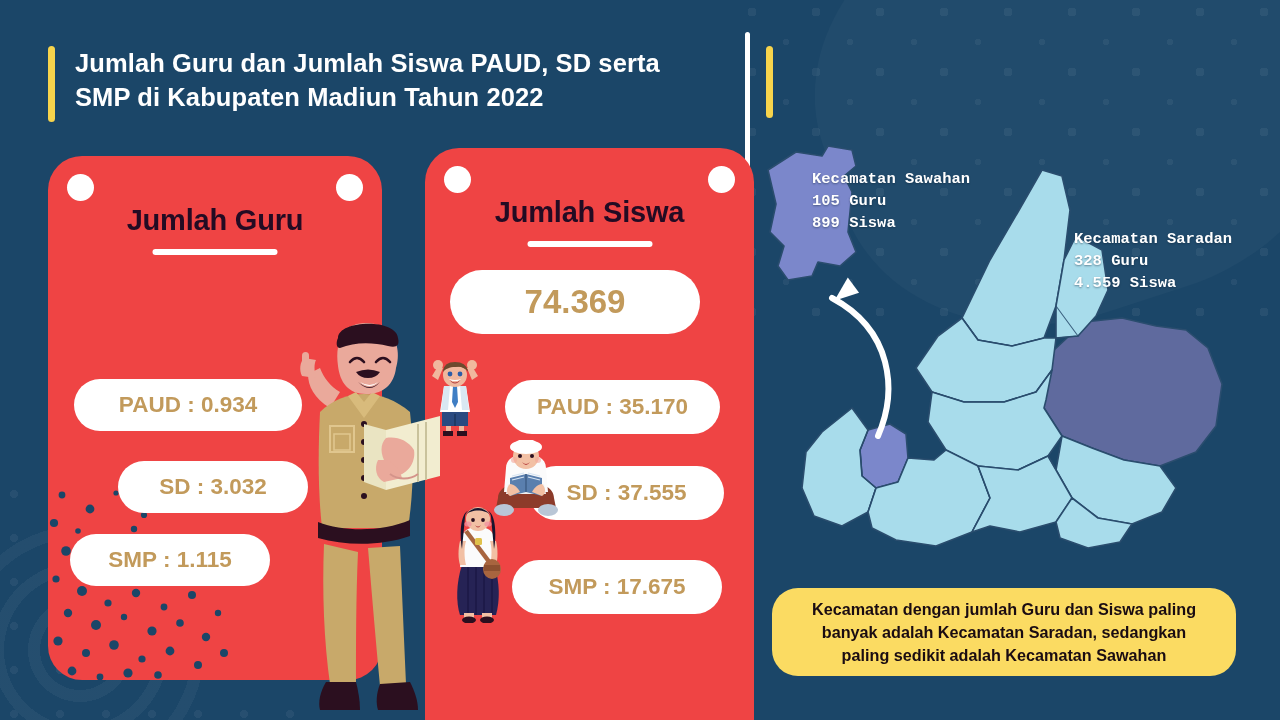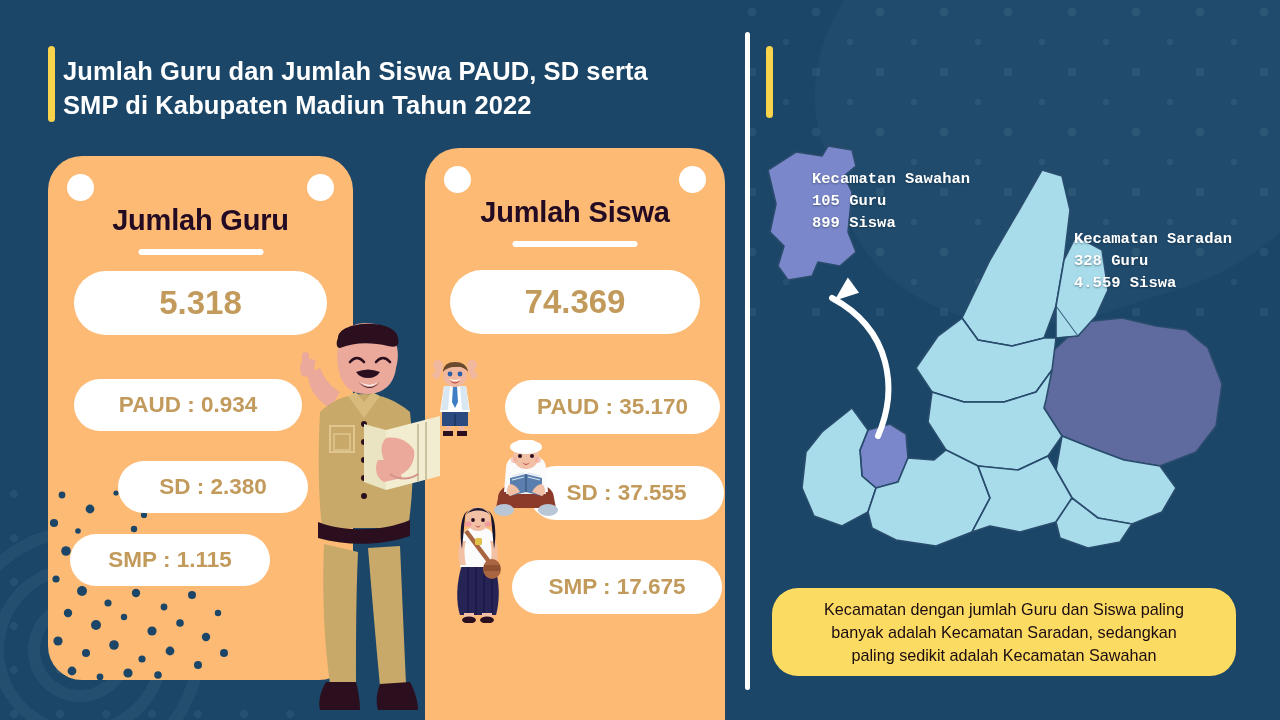--- a/index.html
+++ b/index.html
@@ -32,42 +32,42 @@
       radial-gradient(circle, transparent 0 40px, rgba(255,255,255,.045) 40px 52px, transparent 52px 76px, rgba(255,255,255,.045) 76px 88px, transparent 88px 112px, rgba(255,255,255,.04) 112px 124px, transparent 124px);
     pointer-events:none;
   }
   .bg-dots-bl{
     position:absolute;left:0;bottom:0;width:330px;height:240px;
     background-image:radial-gradient(circle 4px at 14px 14px, rgba(255,255,255,.05) 99%, transparent 100%);
     background-size:46px 44px;pointer-events:none;
   }
 
   
-  .title{position:absolute;display:flex;align-items:flex-end;gap:8px;}
+  .title{position:absolute;display:flex;align-items:flex-start;gap:20px;}
   .title .bar{width:7px;border-radius:4px;background:#f7d44c;flex:0 0 7px;}
   .title .txt{
     color:#ffffff;font-weight:bold;line-height:1.34;
     letter-spacing:.1px;white-space:pre-line;
   }
   #title-left{left:48px;top:46px;width:660px;}
   #title-left .bar{height:76px;}
   #title-left .txt{font-size:25.5px;}
   #title-right{left:766px;top:46px;width:470px;}
   #title-right .bar{height:72px;}
   #title-right .txt{font-size:25.5px;}
 
   
   .divider{
     position:absolute;left:745px;top:32px;width:5px;height:658px;
     background:#ffffff;border-radius:4px;
   }
 
   
   .card{
-    position:absolute;background:#fdba74;border-radius:34px;overflow:hidden;
+    position:absolute;background:#ef4444;border-radius:34px;overflow:hidden;padding-left:29px;
   }
   #card-guru{left:48px;top:156px;width:305px;height:524px;}
   #card-siswa{left:425px;top:148px;width:300px;height:620px;}
   .hole{
     position:absolute;width:27px;height:27px;border-radius:50%;background:#ffffff;top:18px;
   }
   .hole.l{left:19px;}
   .hole.r{right:19px;}
   .card-title{
     position:absolute;left:0;right:0;top:48px;text-align:center;
@@ -121,21 +121,21 @@
   #label-sawahan{left:56px;top:28px;}
   #label-saradan{left:318px;top:88px;}
 
   
   #note-box{
     position:absolute;left:772px;top:588px;width:464px;height:88px;
     background:#fbdb62;border-radius:26px;
     display:flex;align-items:center;justify-content:center;text-align:center;
   }
   #note-box .note-txt{
-    color:#1a0c12;font-weight:normal;font-size:16.2px;line-height:1.42;
+    color:#1a0c12;font-weight:bold;font-size:16.2px;line-height:1.42;
     padding:0 16px;white-space:pre-line;
   }
 </style>
 </head>
 <body>
 
 <div class="stage">
 
   <div class="bg-diag"></div>
   <div class="bg-dots-tr"></div>
@@ -196,28 +196,25 @@
           <circle cx="150" cy="180" r="4"></circle>
           <circle cx="24" cy="186" r="4.4"></circle>
         <circle cx="52" cy="192" r="3.4"></circle>
           <circle cx="80" cy="188" r="4.6"></circle>
           <circle cx="110" cy="190" r="3.8"></circle>
         <circle cx="170" cy="128" r="3.2"></circle>
           <circle cx="176" cy="168" r="4"></circle>
       </g>
     </svg>
 
-    <div class="pill big" id="guru-total">
-      <span>5.318</span>
-    </div>
     <div class="pill small" id="guru-paud">
       <span>PAUD : 0.934</span>
     </div>
     <div class="pill small" id="guru-sd">
-      <span>SD : 2.380</span>
+      <span>SD : 3.032</span>
     </div>
     <div class="pill small" id="guru-smp">
       <span>SMP : 1.115</span>
     </div>
   </div>
 
   <div class="card" id="card-siswa">
     <div class="hole l"></div>
     <div class="hole r"></div>
     <div class="card-title">Jumlah Siswa</div>

